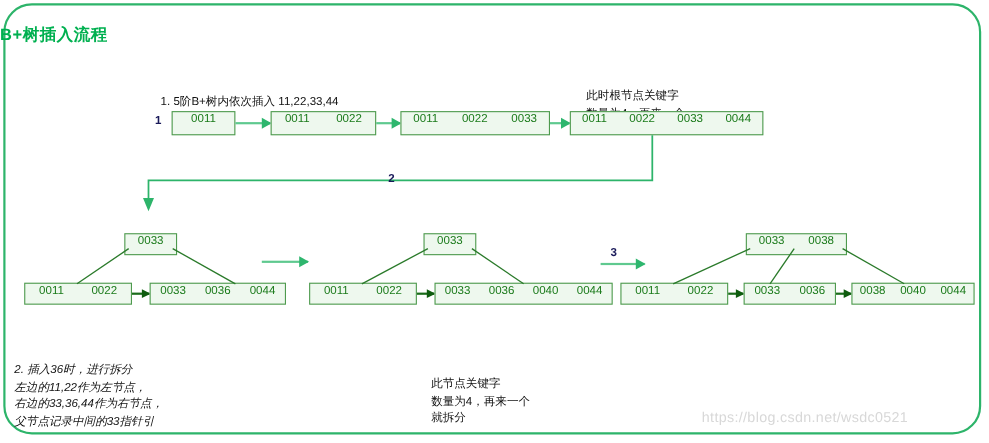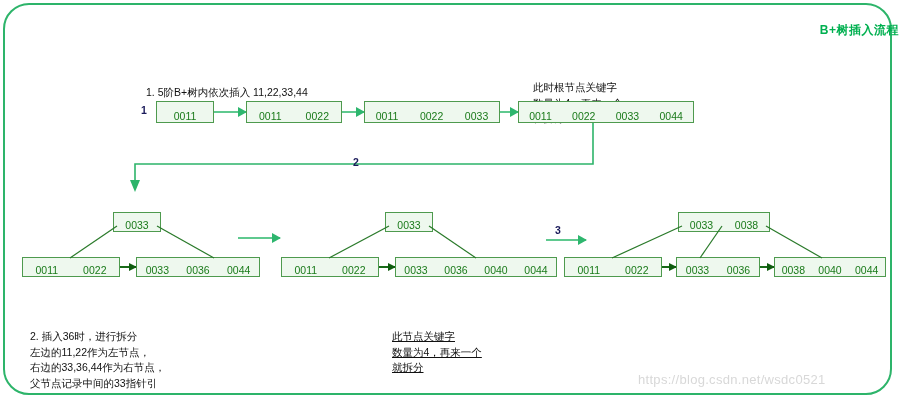--- a/index.html
+++ b/index.html
@@ -25,36 +25,36 @@
     height: 392px;
     border: 2px solid #2db46a;
     border-radius: 26px;
     box-sizing: border-box;
   }
   .title {
     position: absolute;
     left: 0;
     top: 22px;
     width: 899px;
-    text-align: right;
+    text-align: left;
     color: #00b050;
-    font-size: 12px;
+    font-size: 15px;
     font-weight: bold;
     letter-spacing: 0.5px;
   }
   
   .node {
     position: absolute;
     background: #eef8ee;
     border: 1px solid #4e9a4e;
     box-sizing: border-box;
     color: #1a7a1a;
     font-size: 10.5px;
     display: flex;
-    align-items: flex-end;
+    align-items: flex-start;
     justify-content: space-around;
     white-space: nowrap;
   }
   .node .key {
     color: #1a7a1a;
     font-size: 10.5px;
     padding: 0 2px;
   }
   
   .caption {
@@ -176,42 +176,42 @@
   <div class="node" style="left:22px; top:257px; width:98px; height:20px;">
     <span class="key">0011</span>
     <span class="key">0022</span>
   </div>
   <div class="leafarrow" style="left:120px; top:266px; width:16px;"></div>
   <div class="node" style="left:136px; top:257px; width:124px; height:20px;">
     <span class="key">0033</span>
     <span class="key">0036</span>
     <span class="key">0044</span>
   </div>
-  <div class="caption" style="left:30px; top:293px;">2. 插入36时，进行拆分
+  <div class="caption" style="left:13px; top:293px;font-style:italic;">2. 插入36时，进行拆分
 左边的11,22作为左节点，
 右边的33,36,44作为右节点，
 父节点记录中间的33指针引</div>
 
   <div class="harrow" style="left:238px; top:237px; width:42px;"></div>
 
   <div class="node" style="left:385px; top:212px; width:48px; height:20px;">
     <span class="key">0033</span>
   </div>
   <div class="node" style="left:281px; top:257px; width:98px; height:20px;">
     <span class="key">0011</span>
     <span class="key">0022</span>
   </div>
   <div class="leafarrow" style="left:379px; top:266px; width:16px;"></div>
   <div class="node" style="left:395px; top:257px; width:162px; height:20px;">
     <span class="key">0033</span>
     <span class="key">0036</span>
     <span class="key">0040</span>
     <span class="key">0044</span>
   </div>
-  <div class="caption" style="left:392px; top:293px;text-decoration:underline;">此节点关键字
+  <div class="caption" style="left:392px; top:306px;">此节点关键字
 数量为4，再来一个
 就拆分</div>
 
   <div class="step-label" style="left:555px; top:224px;">3</div>
   <div class="harrow" style="left:546px; top:239px; width:40px;"></div>
 
   <div class="node" style="left:678px; top:212px; width:92px; height:20px;">
     <span class="key">0033</span>
     <span class="key">0038</span>
   </div>

